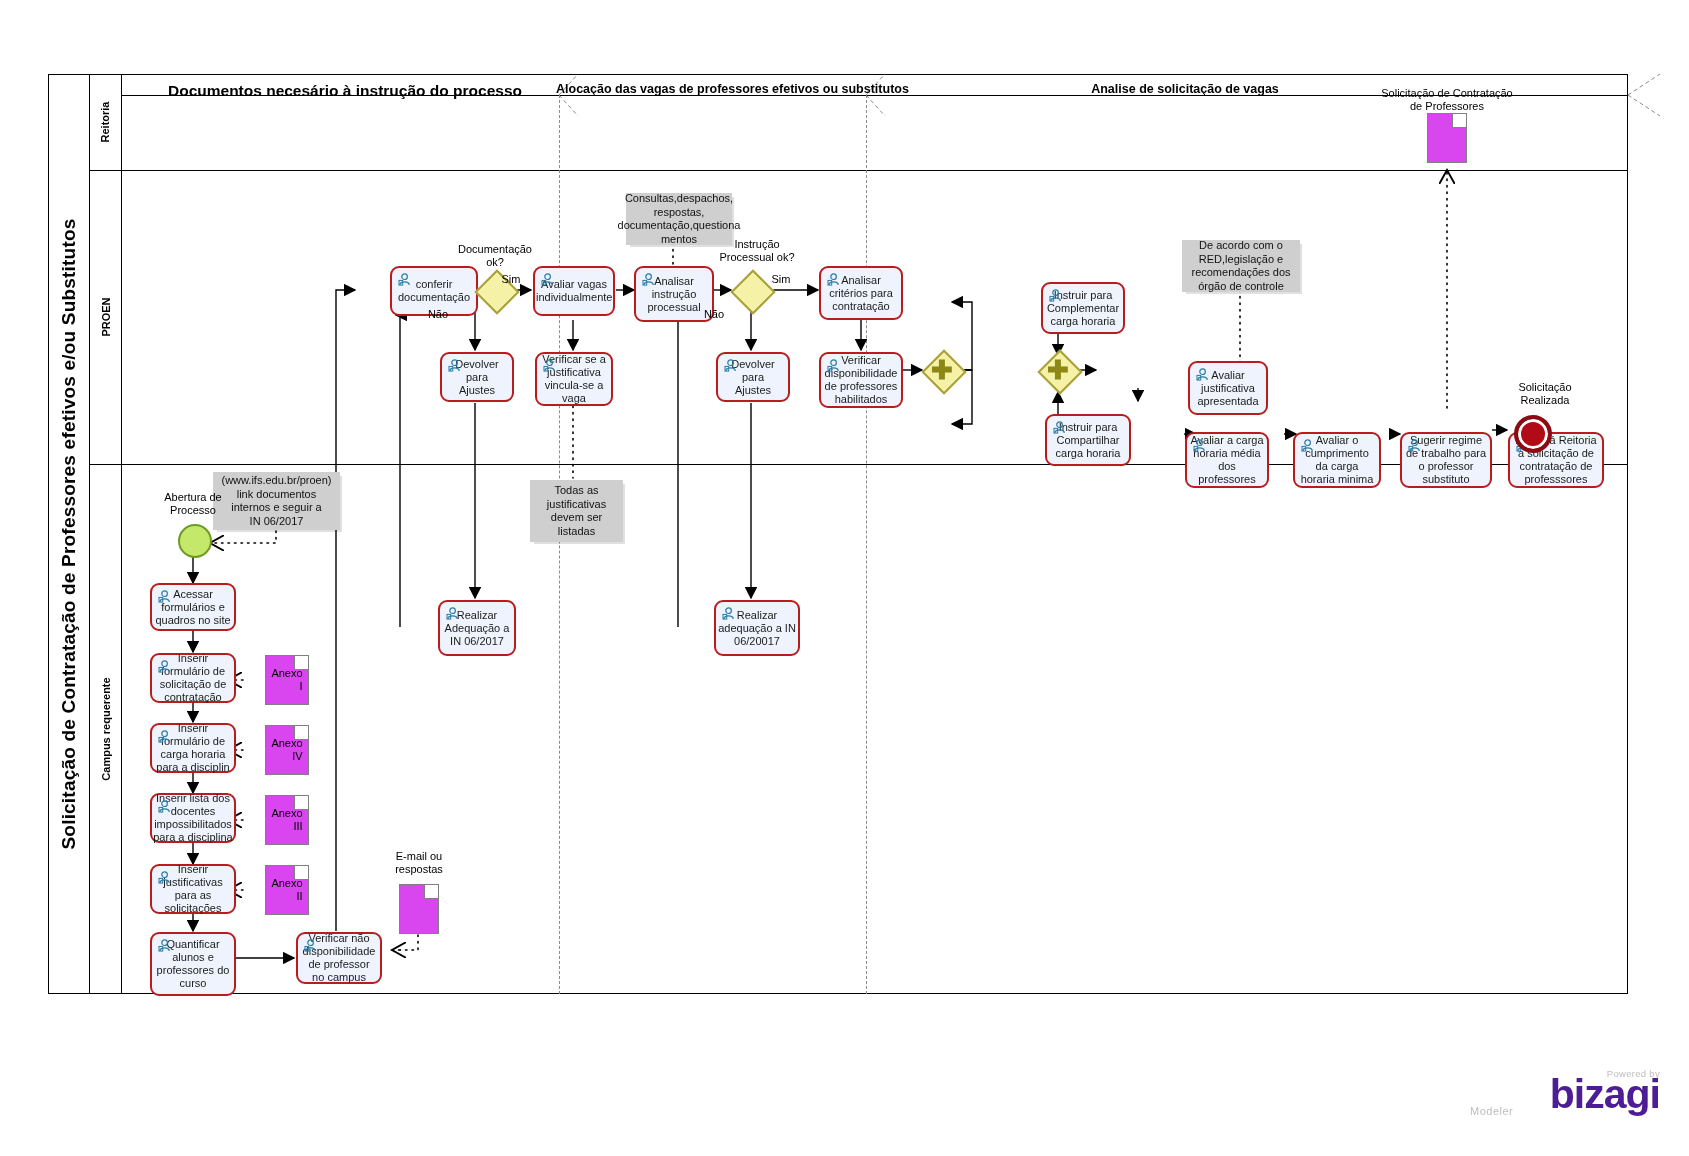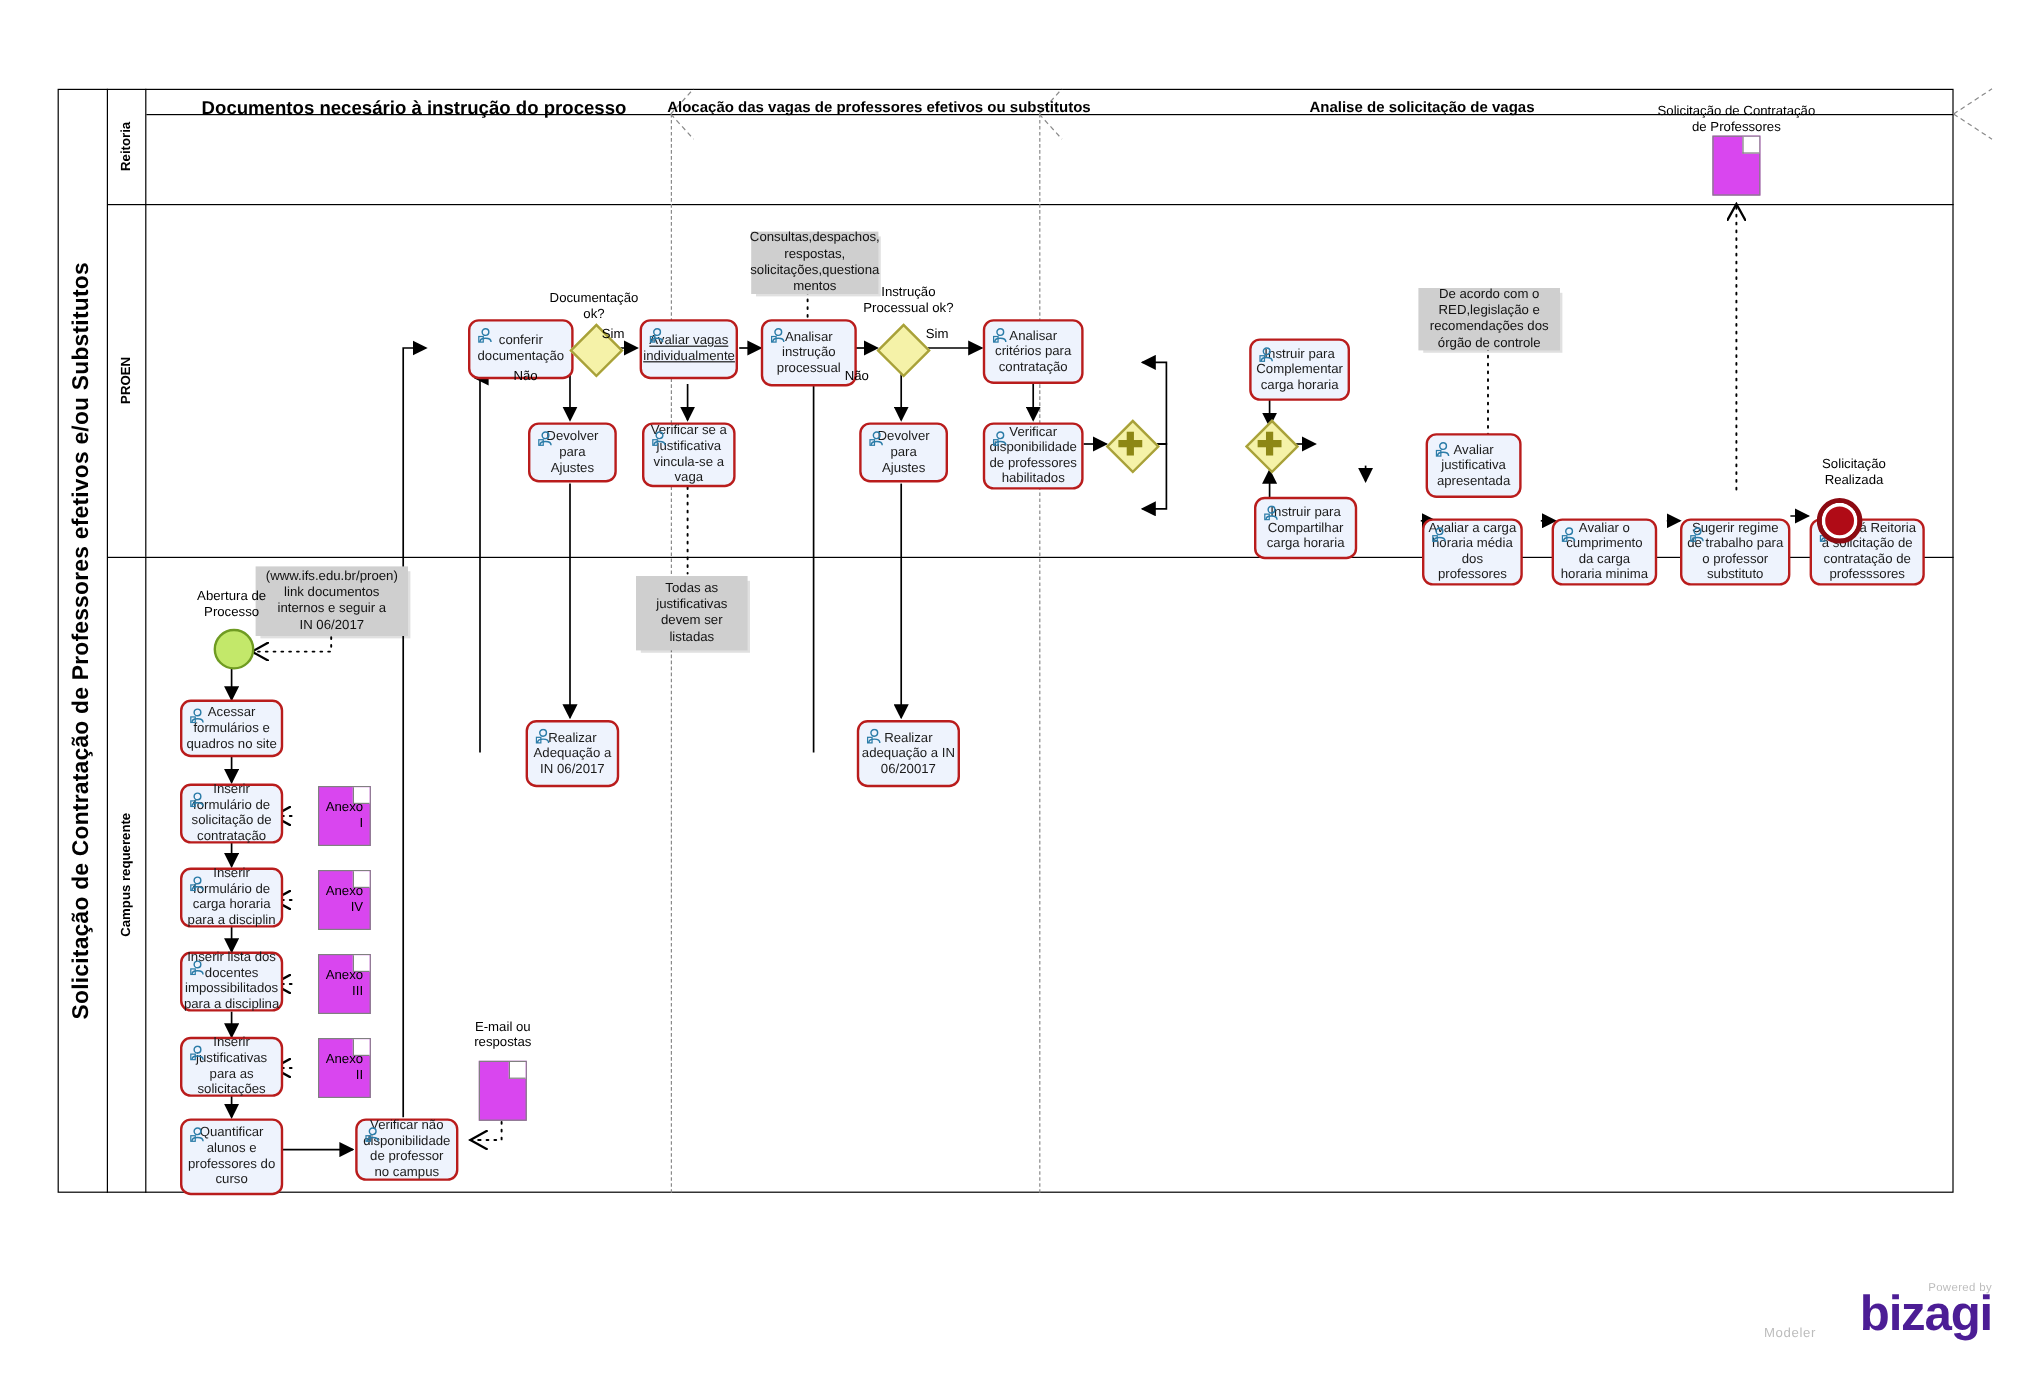--- a/index.html
+++ b/index.html
@@ -214,21 +214,21 @@
     <span>de Professores</span>
   </div>
   <div class="dataobj" style="left:1427px;top:113px;width:40px;height:50px;">
     <div class="fold"></div>
   </div>
 
   <div class="annot" style="left:626px;top:193px;width:106px;height:52px;">
     <div>
       <span>Consultas,despachos,</span><br>
       <span>respostas,</span><br>
-      <span>solicitações,questiona</span><br>
+      <span>documentação,questiona</span><br>
       <span>mentos</span>
     </div>
   </div>
 
   <div class="annot" style="left:1182px;top:240px;width:118px;height:52px;">
     <div>
       <span>De acordo com o</span><br>
       <span>RED,legislação e</span><br>
       <span>recomendações dos</span><br>
       <span>órgão de controle</span>
@@ -264,21 +264,21 @@
 
   <div class="task" style="left:440px;top:352px;width:74px;height:50px;">
     <svg class="task-ico" viewBox="0 0 16 14">
       <circle cx="7" cy="4" r="3" fill="none" stroke="#2b7ca8" stroke-width="1.3"></circle>
       <path d="M2 13 C2 8.5 12 8.5 12 13" fill="none" stroke="#2b7ca8" stroke-width="1.3"></path>
       <rect x="1" y="8" width="4" height="5" fill="none" stroke="#2b7ca8" stroke-width="1.1"></rect>
     </svg>
     <span class="tlabel">Devolver para<br>Ajustes</span>
   </div>
 
-  <div class="task" style="left:533px;top:266px;width:82px;height:50px;text-decoration:underline;">
+  <div class="task" style="left:533px;top:266px;width:82px;height:50px;">
     <svg class="task-ico" viewBox="0 0 16 14">
       <circle cx="7" cy="4" r="3" fill="none" stroke="#2b7ca8" stroke-width="1.3"></circle>
       <path d="M2 13 C2 8.5 12 8.5 12 13" fill="none" stroke="#2b7ca8" stroke-width="1.3"></path>
       <rect x="1" y="8" width="4" height="5" fill="none" stroke="#2b7ca8" stroke-width="1.1"></rect>
     </svg>
     <span class="tlabel">Avaliar vagas<br>individualmente</span>
   </div>
 
   <div class="task" style="left:535px;top:352px;width:78px;height:54px;">
     <svg class="task-ico" viewBox="0 0 16 14">

